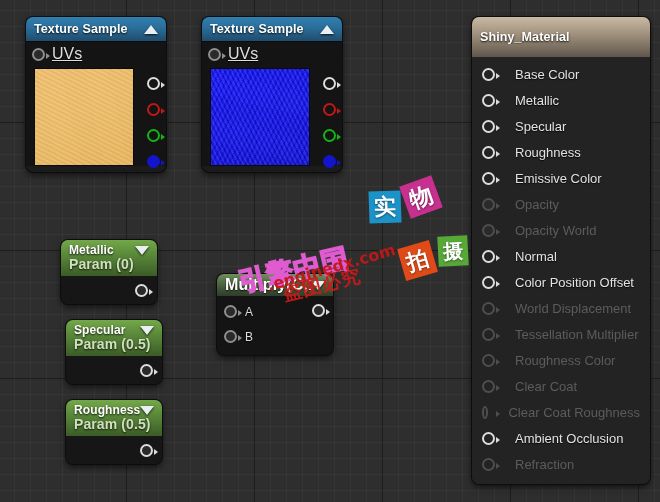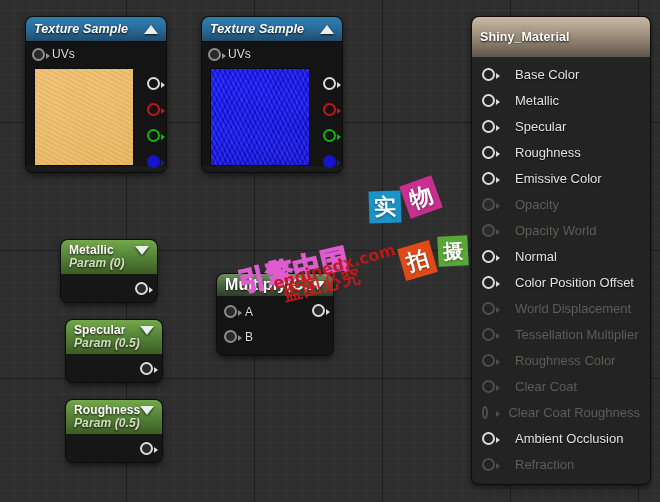--- a/index.html
+++ b/index.html
@@ -29,32 +29,31 @@
   .node-hd{position:relative;display:flex;align-items:center;
            padding:0 8px;height:24px;font-size:12.5px;font-weight:bold;
            color:#fff;text-shadow:0 1px 2px rgba(0,0,0,.9);letter-spacing:.1px;}
   .node-hd .ttl{flex:1;white-space:nowrap;overflow:hidden;}
   .node-bd{background:#141414;position:relative;}
 
   
   .tex .node-hd{
     background:linear-gradient(to bottom,#2f7fb0 0%,#2b6e9b 45%,#1f4c6d 100%);
     border-bottom:1px solid #0c0c0c;
-    font-style:italic;
   }
   .tri-up{width:0;height:0;border-left:7px solid transparent;
           border-right:7px solid transparent;border-bottom:9px solid #e9eef1;
           filter:drop-shadow(0 1px 1px rgba(0,0,0,.8));}
   .tri-dn{width:0;height:0;border-left:7px solid transparent;
           border-right:7px solid transparent;border-top:9px solid #e9eef1;
           filter:drop-shadow(0 1px 1px rgba(0,0,0,.8));}
 
   .uv-row{display:flex;align-items:center;height:24px;padding:0 6px;}
-  .uv-row .lbl{color:#dfdfdf;font-size:12px;margin-left:7px;flex:1;
-               text-shadow:0 1px 1px #000;}
+  .uv-row .lbl{color:#dfdfdf;font-size:16px;margin-left:7px;flex:1;
+               text-shadow:0 1px 1px #000;text-decoration:underline;}
   .thumb{margin:2px 8px 6px 8px;width:98px;height:96px;border:1px solid #0a0a0a;}
   .thumb.orange{background:
       repeating-linear-gradient(27deg, rgba(255,255,255,.05) 0 2px, rgba(0,0,0,.04) 2px 4px),
       linear-gradient(155deg,#f0c070 0%,#eec06d 40%,#e9b862 100%);}
   .thumb.blue{background:
       repeating-linear-gradient(63deg, rgba(255,255,255,.07) 0 2px, rgba(0,0,0,.12) 2px 4px),
       repeating-linear-gradient(117deg, rgba(255,255,255,.05) 0 3px, rgba(0,0,0,.08) 3px 5px),
       linear-gradient(160deg,#1515ff 0%,#1414f5 50%,#1010e2 100%);}
 
   .out-col{position:absolute;right:6px;top:28px;display:flex;flex-direction:column;}
@@ -77,21 +76,21 @@
 
   
   .param{width:96px;}
   .param .node-hd{
     height:auto;flex-direction:column;align-items:stretch;padding:3px 8px 4px 8px;
     background:linear-gradient(to bottom,#74a84a 0%,#5d8d3c 35%,#3b5c27 100%);
   }
   .param .hdrow{display:flex;align-items:center;}
   .param .nm{flex:1;font-size:12px;font-weight:bold;color:#fff;
              text-shadow:0 1px 2px rgba(0,0,0,.85);}
-  .param .sub{font-size:12px;font-style:italic;color:#cfe0ba;
+  .param .sub{font-size:14px;color:#cfe0ba;
               text-shadow:0 1px 2px rgba(0,0,0,.8);margin-top:-1px;}
   .param .node-bd{height:28px;position:relative;background:#161616;}
   .param .node-bd .pin{position:absolute;right:9px;top:8px;}
 
   
   #multiply{width:116px;}
   #multiply .node-hd{
     background:linear-gradient(to bottom,#6f8f5e 0%,#4f6a43 40%,#2e3d28 100%);
     height:22px;font-size:16px;
   }

